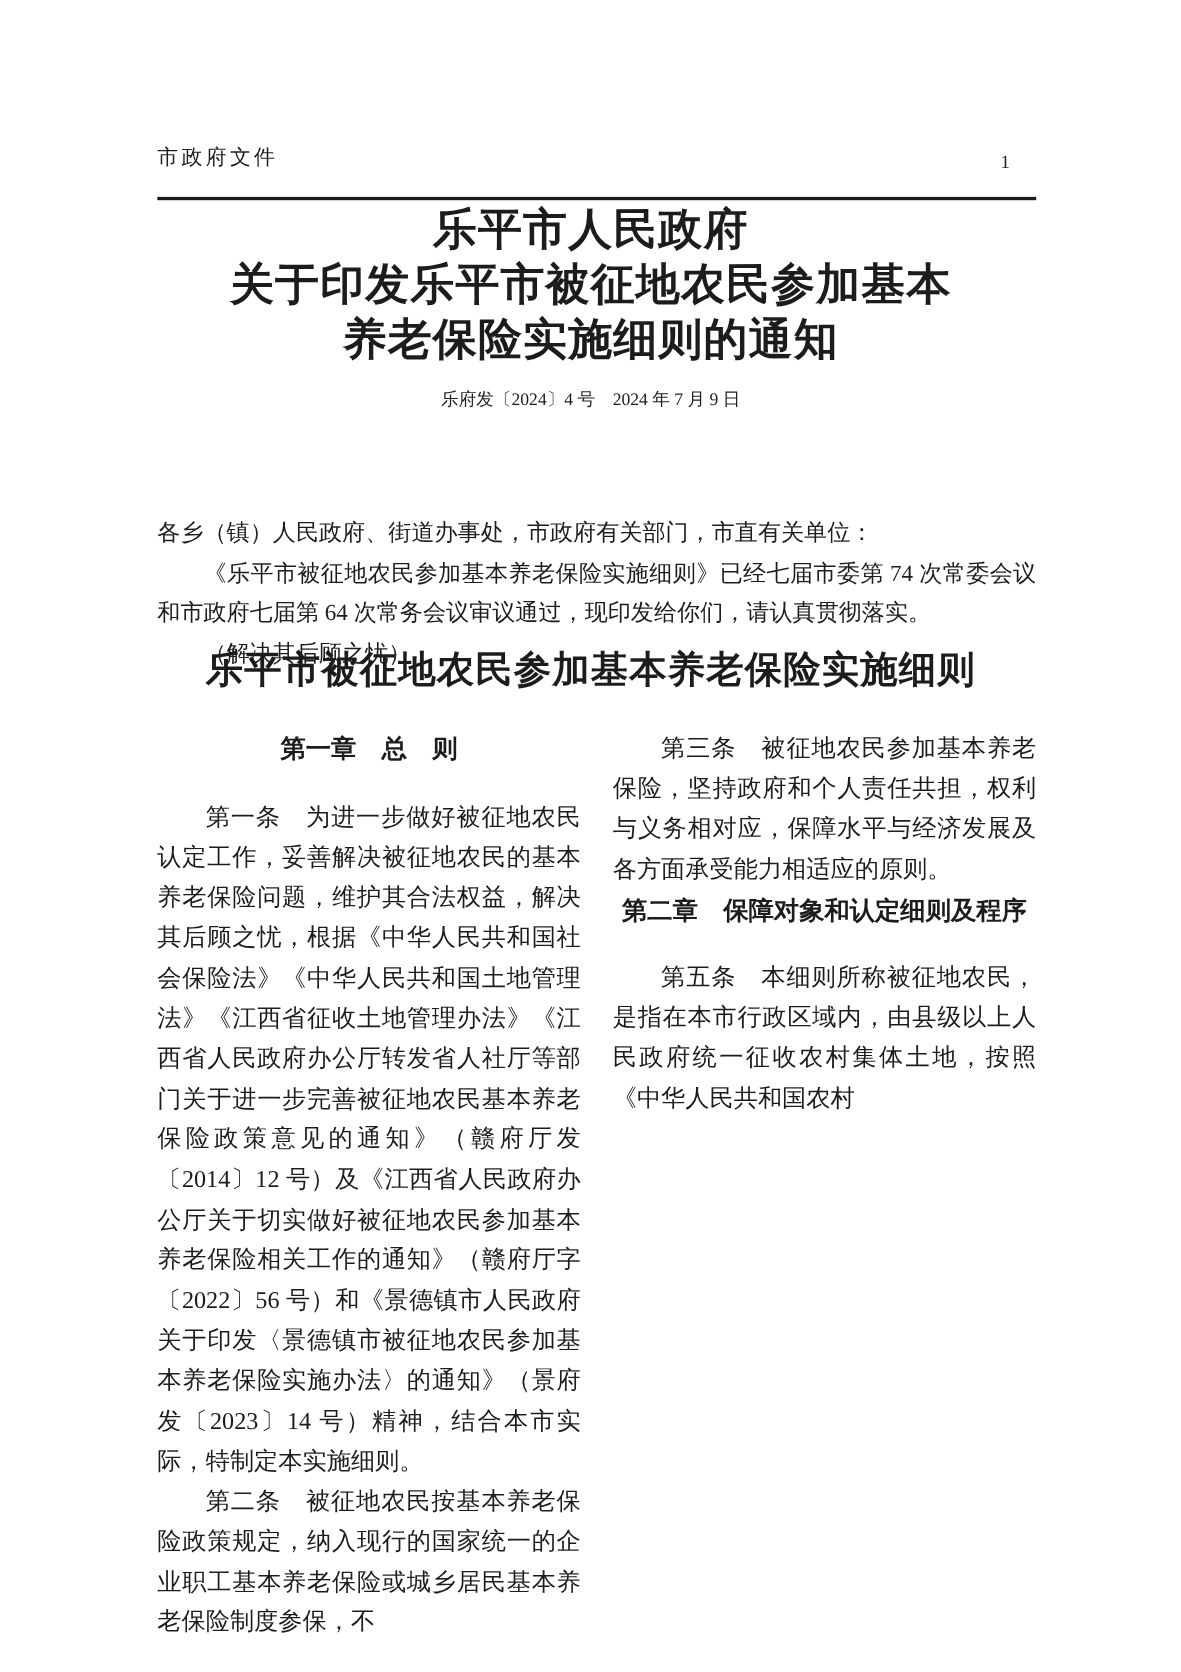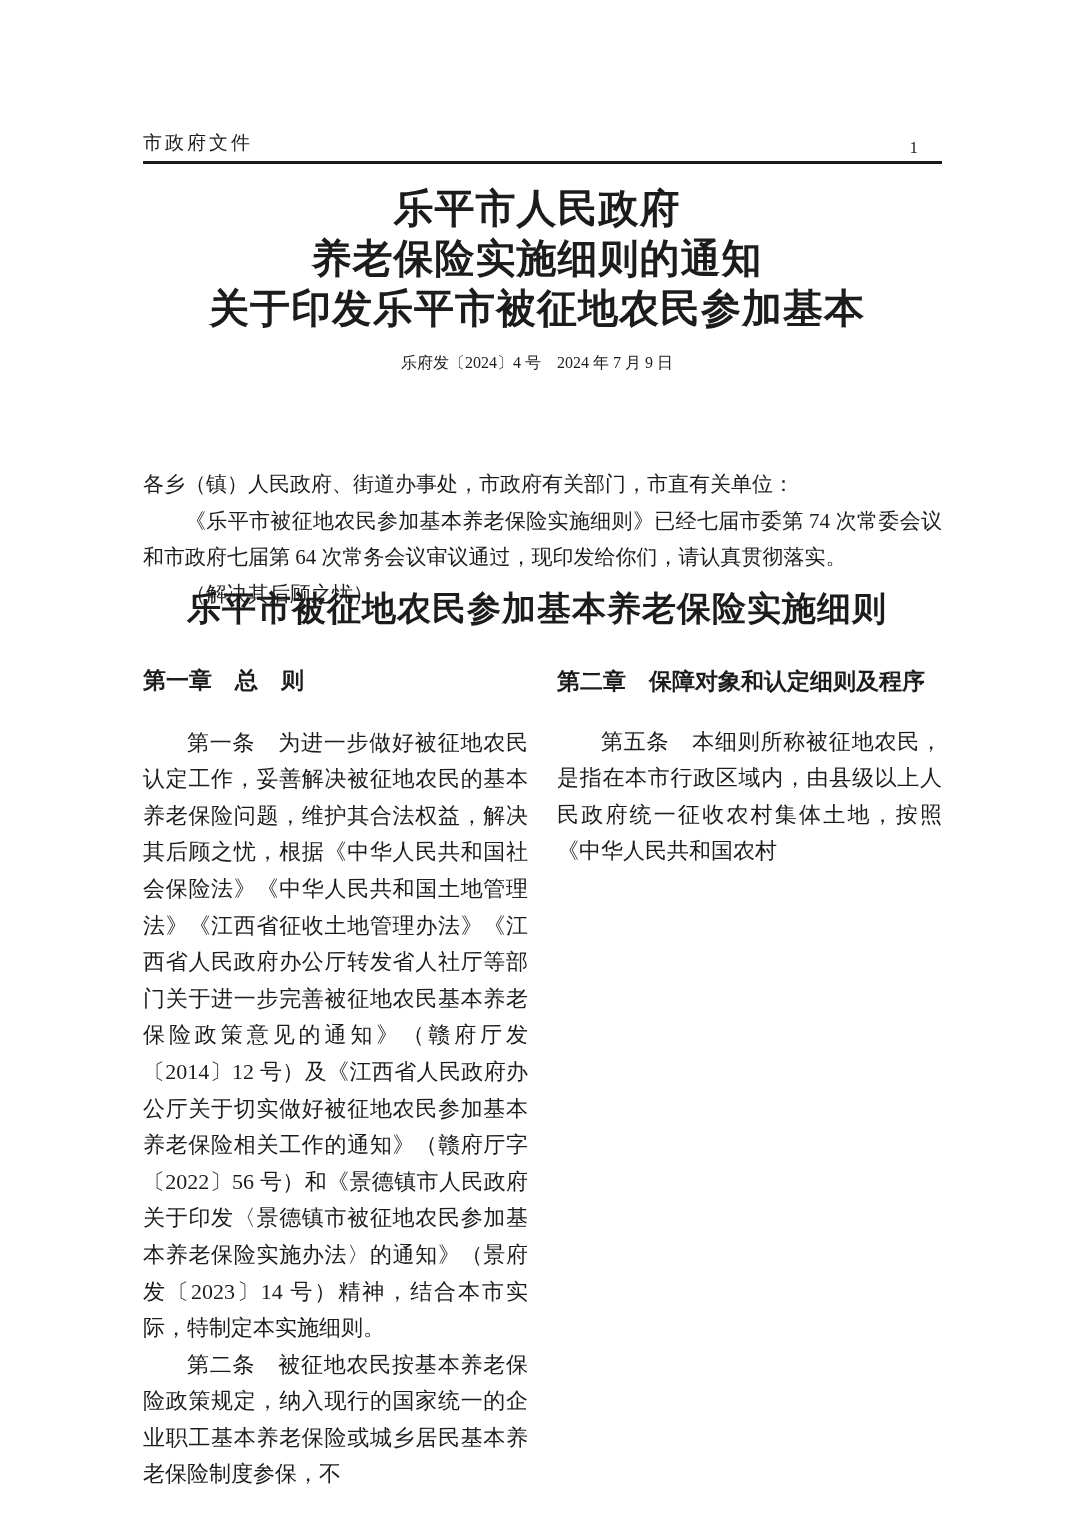--- a/index.html
+++ b/index.html
@@ -19,21 +19,21 @@
   
   .header {
     position: absolute;
     left: 143px;
     top: 130px;
     width: 799px;
     border-bottom: 3px solid #1a1a1a;
     display: flex;
     justify-content: space-between;
     align-items: flex-end;
-    padding-bottom: 5px;
+    padding-bottom: 23px;
   }
   .header-label {
     font-size: 19px;
     letter-spacing: 3px;
   }
   .page-number {
     font-size: 17px;
     margin-right: 24px;
     line-height: 1;
   }
@@ -93,20 +93,21 @@
     justify-content: space-between;
   }
   .column {
     width: 385px;
     font-size: 22px;
     line-height: 36.6px;
     text-align: justify;
   }
   .column p { margin: 0; }
   .chapter-heading {
+    text-align: center;
     text-indent: 0;
     font-family: "Liberation Sans", "DejaVu Sans", sans-serif;
     font-weight: bold;
     font-size: 23px;
     line-height: 36.6px;
     margin: 0 0 26px 0;
   }
   .chapter-heading.chapter-2 {
     margin-top: 1px;
     margin-bottom: 24px;
@@ -117,22 +118,22 @@
 
 <div class="page">
 
   <div class="header">
     <span class="header-label">市政府文件</span>
     <span class="page-number">1</span>
   </div>
 
   <div class="title-block">
     <div>乐平市人民政府</div>
+    <div>关于印发乐平市被征地农民参加基本</div>
     <div>养老保险实施细则的通知</div>
-    <div>关于印发乐平市被征地农民参加基本</div>
   </div>
 
   <div class="doc-number">乐府发〔2024〕4 号　2024 年 7 月 9 日</div>
 
   <div class="notice">
     <p class="no-indent">各乡（镇）人民政府、街道办事处，市政府有关部门，市直有关单位：</p>
     <p class="indent">《乐平市被征地农民参加基本养老保险实施细则》已经七届市委第 74 次常委会议和市政府七届第 64 次常务会议审议通过，现印发给你们，请认真贯彻落实。</p>
     <p class="indent">（解决其后顾之忧）</p>
   </div>
 
@@ -140,19 +141,20 @@
 
   <div class="columns">
 
     <div class="column">
       <div class="chapter-heading">第一章　总　则</div>
       <p class="indent">第一条　为进一步做好被征地农民认定工作，妥善解决被征地农民的基本养老保险问题，维护其合法权益，解决其后顾之忧，根据《中华人民共和国社会保险法》《中华人民共和国土地管理法》《江西省征收土地管理办法》《江西省人民政府办公厅转发省人社厅等部门关于进一步完善被征地农民基本养老保险政策意见的通知》（赣府厅发〔2014〕12 号）及《江西省人民政府办公厅关于切实做好被征地农民参加基本养老保险相关工作的通知》（赣府厅字〔2022〕56 号）和《景德镇市人民政府关于印发〈景德镇市被征地农民参加基本养老保险实施办法〉的通知》（景府发〔2023〕14 号）精神，结合本市实际，特制定本实施细则。</p>
       <p class="indent">第二条　被征地农民按基本养老保险政策规定，纳入现行的国家统一的企业职工基本养老保险或城乡居民基本养老保险制度参保，不</p>
     </div>
 
     <div class="column">
+      <p class="indent">第三条　被征地农民参加基本养老保险，坚持政府和个人责任共担，权利与义务相对应，保障水平与经济发展及各方面承受能力相适应的原则。</p>
       <div class="chapter-heading chapter-2">第二章　保障对象和认定细则及程序</div>
       <p class="indent">第五条　本细则所称被征地农民，是指在本市行政区域内，由县级以上人民政府统一征收农村集体土地，按照《中华人民共和国农村</p>
     </div>
 
   </div>
 
 </div>
 
 </body></html>

